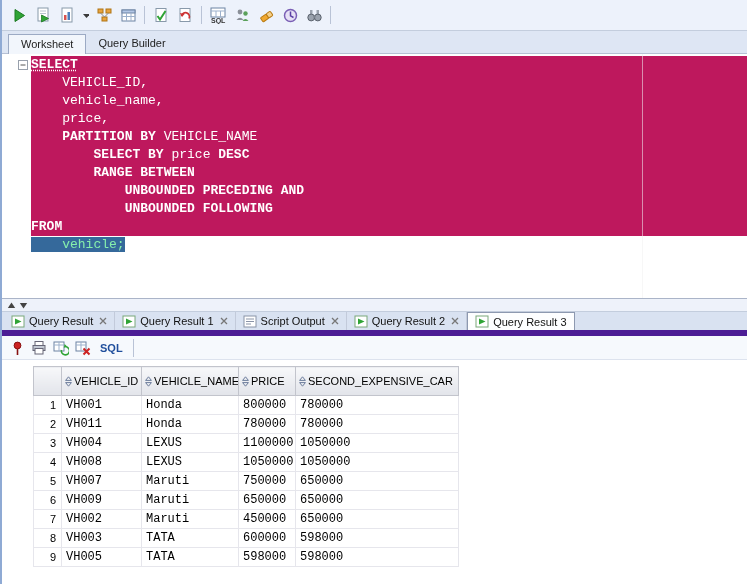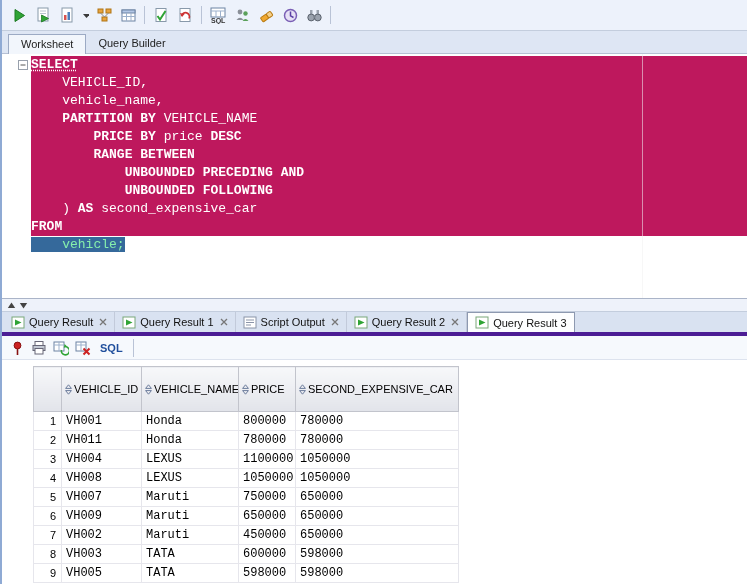--- a/index.html
+++ b/index.html
@@ -36,39 +36,39 @@
   .seltext { background:#35699B; color:#86efac; }
   .marginguide { position:absolute; left:640px; top:0; bottom:0; width:1px; background:rgba(240,240,240,0.55); }
 
   
   .splitter { height:13px; background:#EEF2FA; border-bottom:1px solid #C3CDDD;
               display:flex; align-items:center; gap:3px; padding-left:5px; }
   .spbtn { display:flex; align-items:center; cursor:pointer; }
 
   
   .rtabbar { height:24px; background:#D9E2F1; display:flex; align-items:stretch;
-             padding-left:2px; border-bottom:4px solid #4c1d95; }
+             padding-left:2px; border-bottom:6px solid #4c1d95; }
   .rtab { display:flex; align-items:center; gap:4px; padding:0 7px; font-size:11px; color:#111;
           border-right:1px solid #C2CADA; cursor:pointer; white-space:nowrap; }
   .rtab.active { background:#FDFEFF; border:1px solid #8D99B0; border-bottom:none; }
   .rtab .x { display:inline-flex; margin-left:2px; }
 
   
   .rtoolbar { height:24px; display:flex; align-items:center; gap:4px; padding-left:5px;
               background:#F6F9FD; border-bottom:1px solid #DDE3EE; }
   .ricons { display:flex; align-items:center; gap:2px; }
   .sqllabel { font-size:11px; font-weight:bold; color:#1F4E9C; margin:0 3px; cursor:pointer; }
   .status { color:#000; font-size:11px; }
 
   
   .rtable { border-collapse:collapse; table-layout:fixed; margin:6px 0 0 31px; width:425px; background:#fff; }
   .rtable col.c0 { width:28px; } .rtable col.c1 { width:80px; } .rtable col.c2 { width:97px; }
   .rtable col.c3 { width:57px; } .rtable col.c4 { width:163px; }
   .rtable th { background:linear-gradient(#F7F8FA,#E2E4EA); border:1px solid #C2C4CC; font-weight:normal;
-               font-size:11px; text-align:left; padding:16px 3px; height:16px; white-space:nowrap; overflow:hidden; }
+               font-size:11px; text-align:left; padding:8px 3px; height:16px; white-space:nowrap; overflow:hidden; }
   .rtable th .ic { margin-right:2px; vertical-align:-2px; }
   .rtable td { border:1px solid #E6E6EC; font-family:"Liberation Mono", monospace; font-size:12px;
                padding:1px 4px; height:19px; white-space:nowrap; overflow:hidden; color:#000; }
   .rtable td.rownum { font-family:"Liberation Sans", sans-serif; font-size:11px; text-align:right; padding-right:5px; }
   .ic { display:inline-flex; align-items:center; }
 </style>
 </head>
 <body>
 
 <div class="app">
@@ -185,26 +185,26 @@
           <svg width="10" height="10">
             <rect x="0.5" y="0.5" width="9" height="9" fill="#fff" stroke="#98A0AC"></rect>
             <line x1="2.5" y1="5" x2="7.5" y2="5" stroke="#555"></line>
           </svg>
         </span>
     </div>
     <div class="codearea">
         <div class="cl full"><span><span class="kw du">SELECT</span></span></div>
         <div class="cl full"><span><span>    VEHICLE_ID,</span></span></div>
         <div class="cl full"><span><span>    vehicle_name,</span></span></div>
+        <div class="cl full"><span><span>    price,</span></span></div>
         <div class="cl full"><span><span>    </span><span class="kw">PARTITION BY</span><span> VEHICLE_NAME</span></span></div>
-        <div class="cl full"><span><span>        </span><span class="kw">PRICE BY</span><span> price </span><span class="kw">DESC</span></span></div>
+        <div class="cl full"><span><span>        </span><span class="kw">SELECT BY</span><span> price </span><span class="kw">DESC</span></span></div>
         <div class="cl full"><span><span>        </span><span class="kw">RANGE BETWEEN</span></span></div>
         <div class="cl full"><span><span>            </span><span class="kw">UNBOUNDED PRECEDING AND</span></span></div>
         <div class="cl full"><span><span>            </span><span class="kw">UNBOUNDED FOLLOWING</span></span></div>
-        <div class="cl full"><span><span>    ) </span><span class="kw">AS</span><span> second_expensive_car</span></span></div>
         <div class="cl full"><span><span class="kw">FROM</span></span></div>
         <div class="cl"><span class="seltext"><span>    vehicle;</span></span></div>
       </div>
     <div class="marginguide"></div>
   </div>
 
   <div class="splitter">
       <span class="spbtn">
         <svg width="9" height="7">
           <path d="M4.5 0.5 L8.2 6 L0.8 6 Z" fill="#444"></path>

